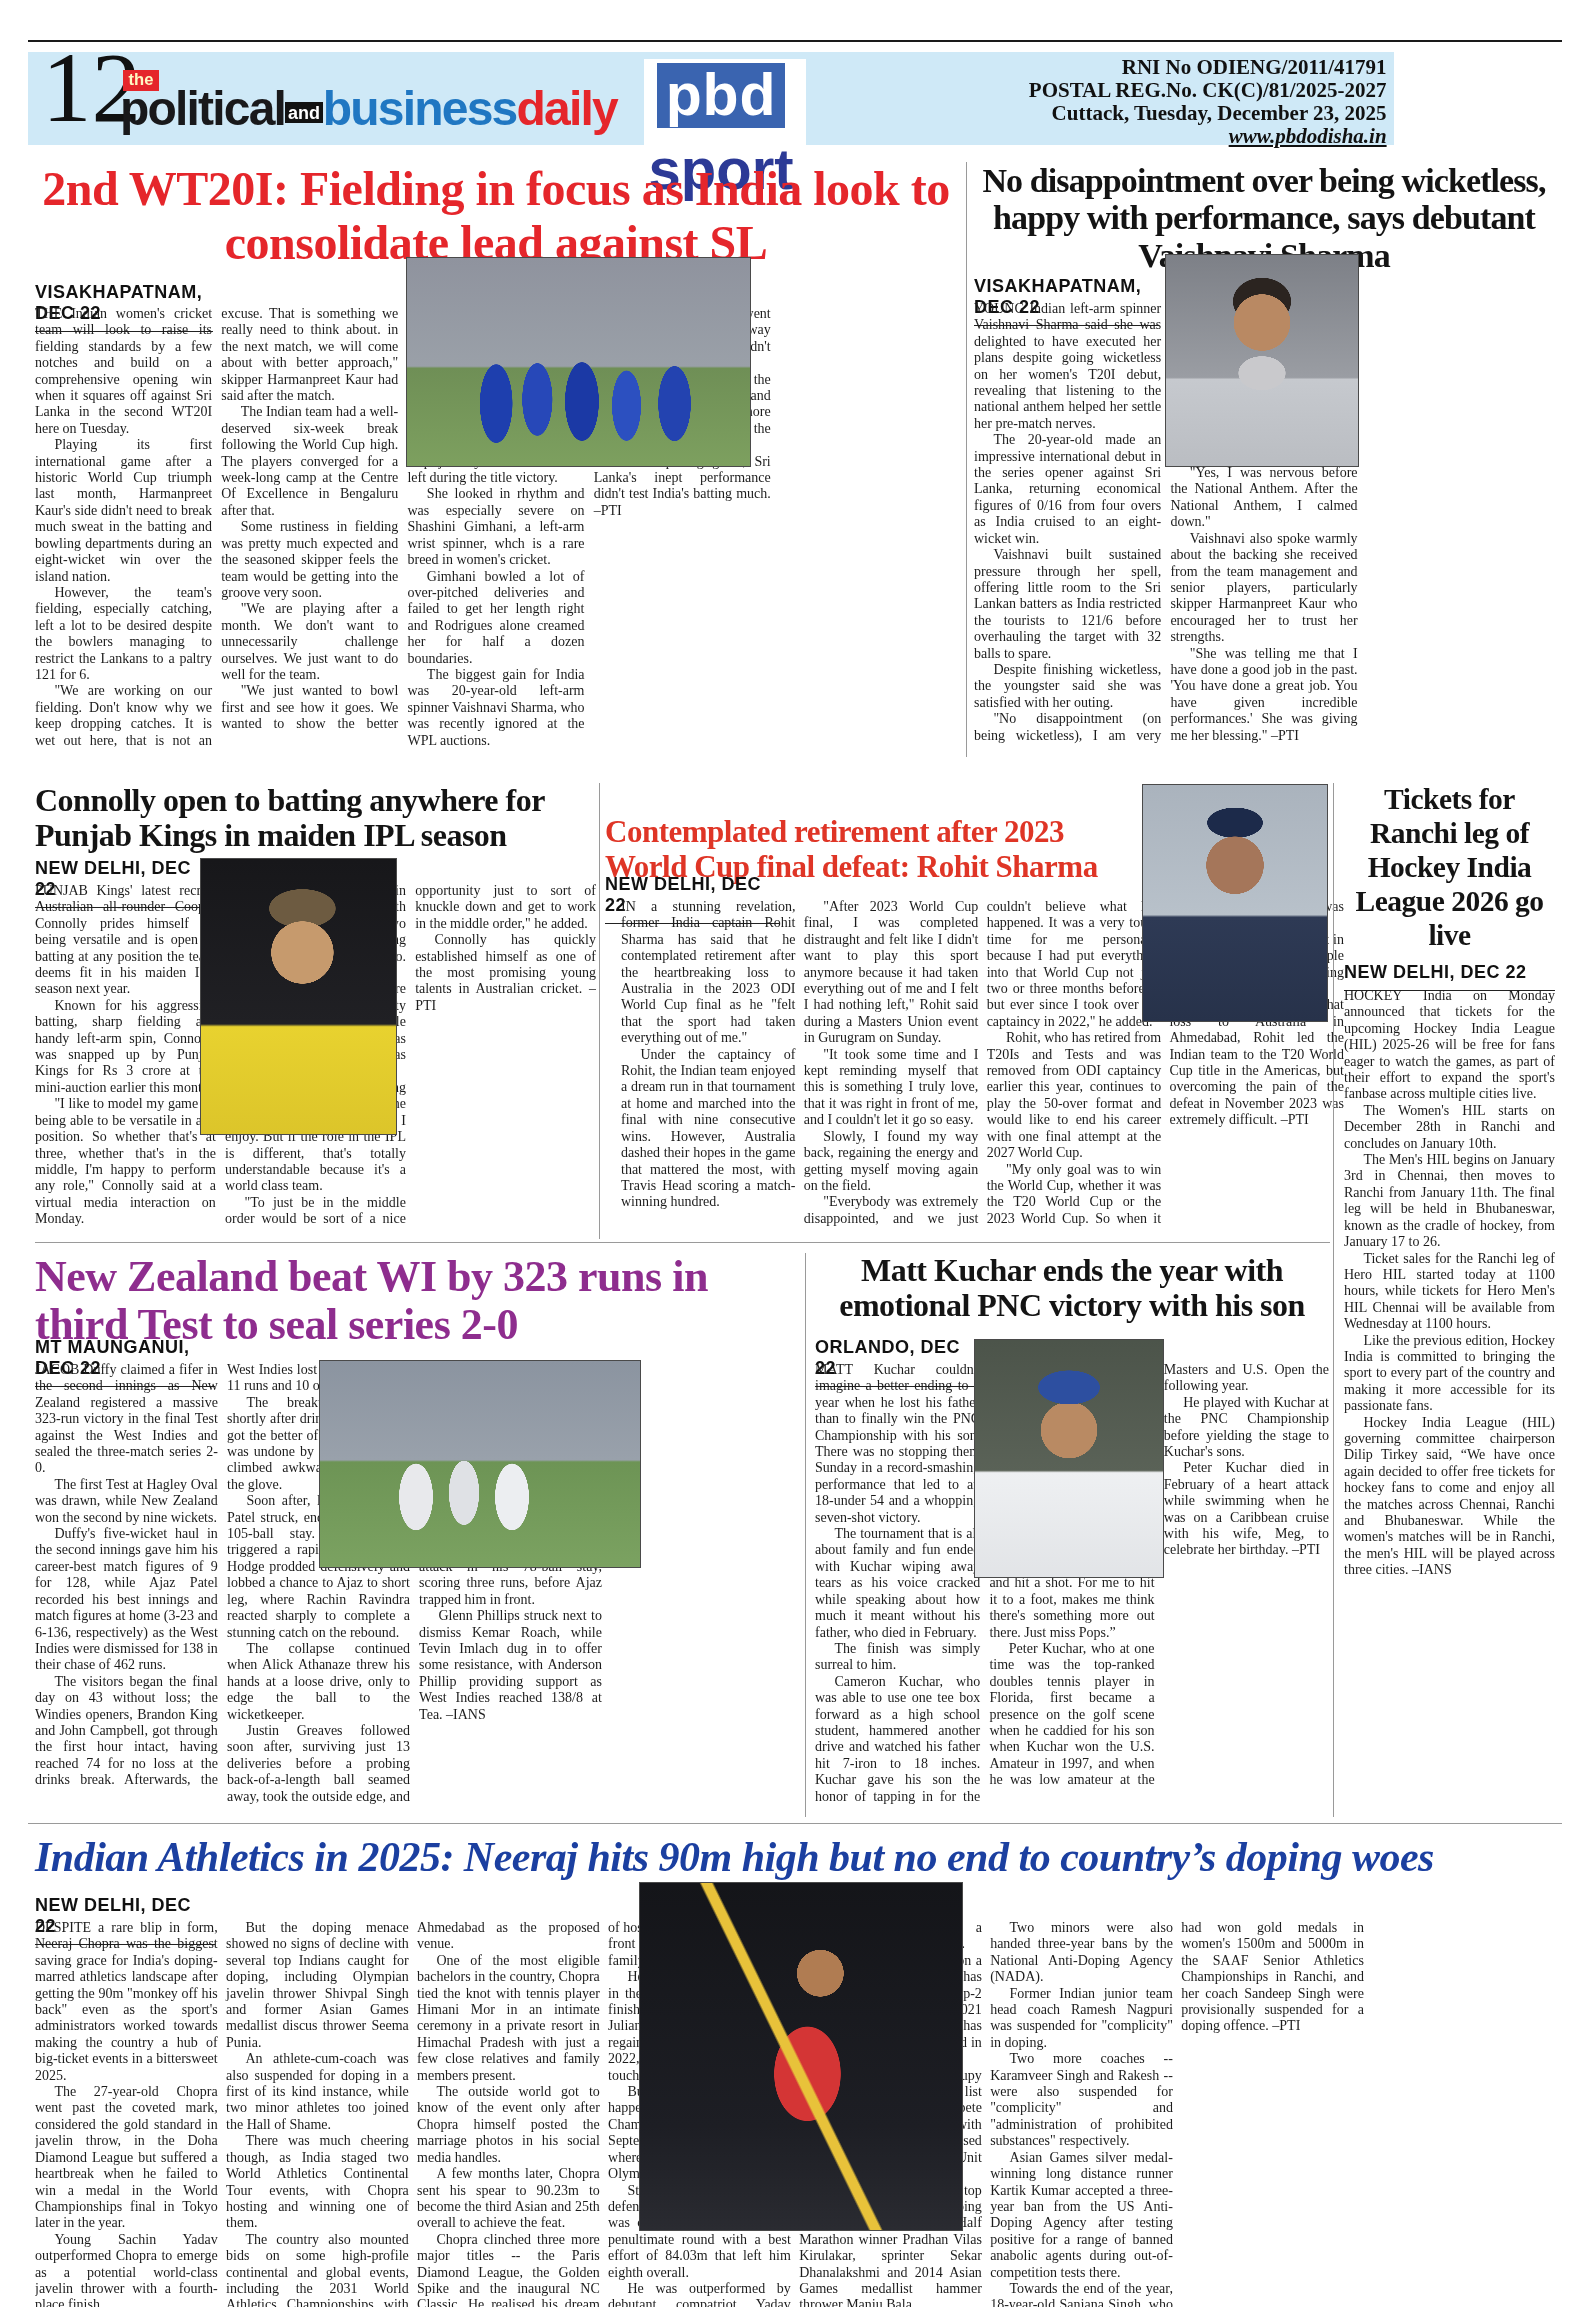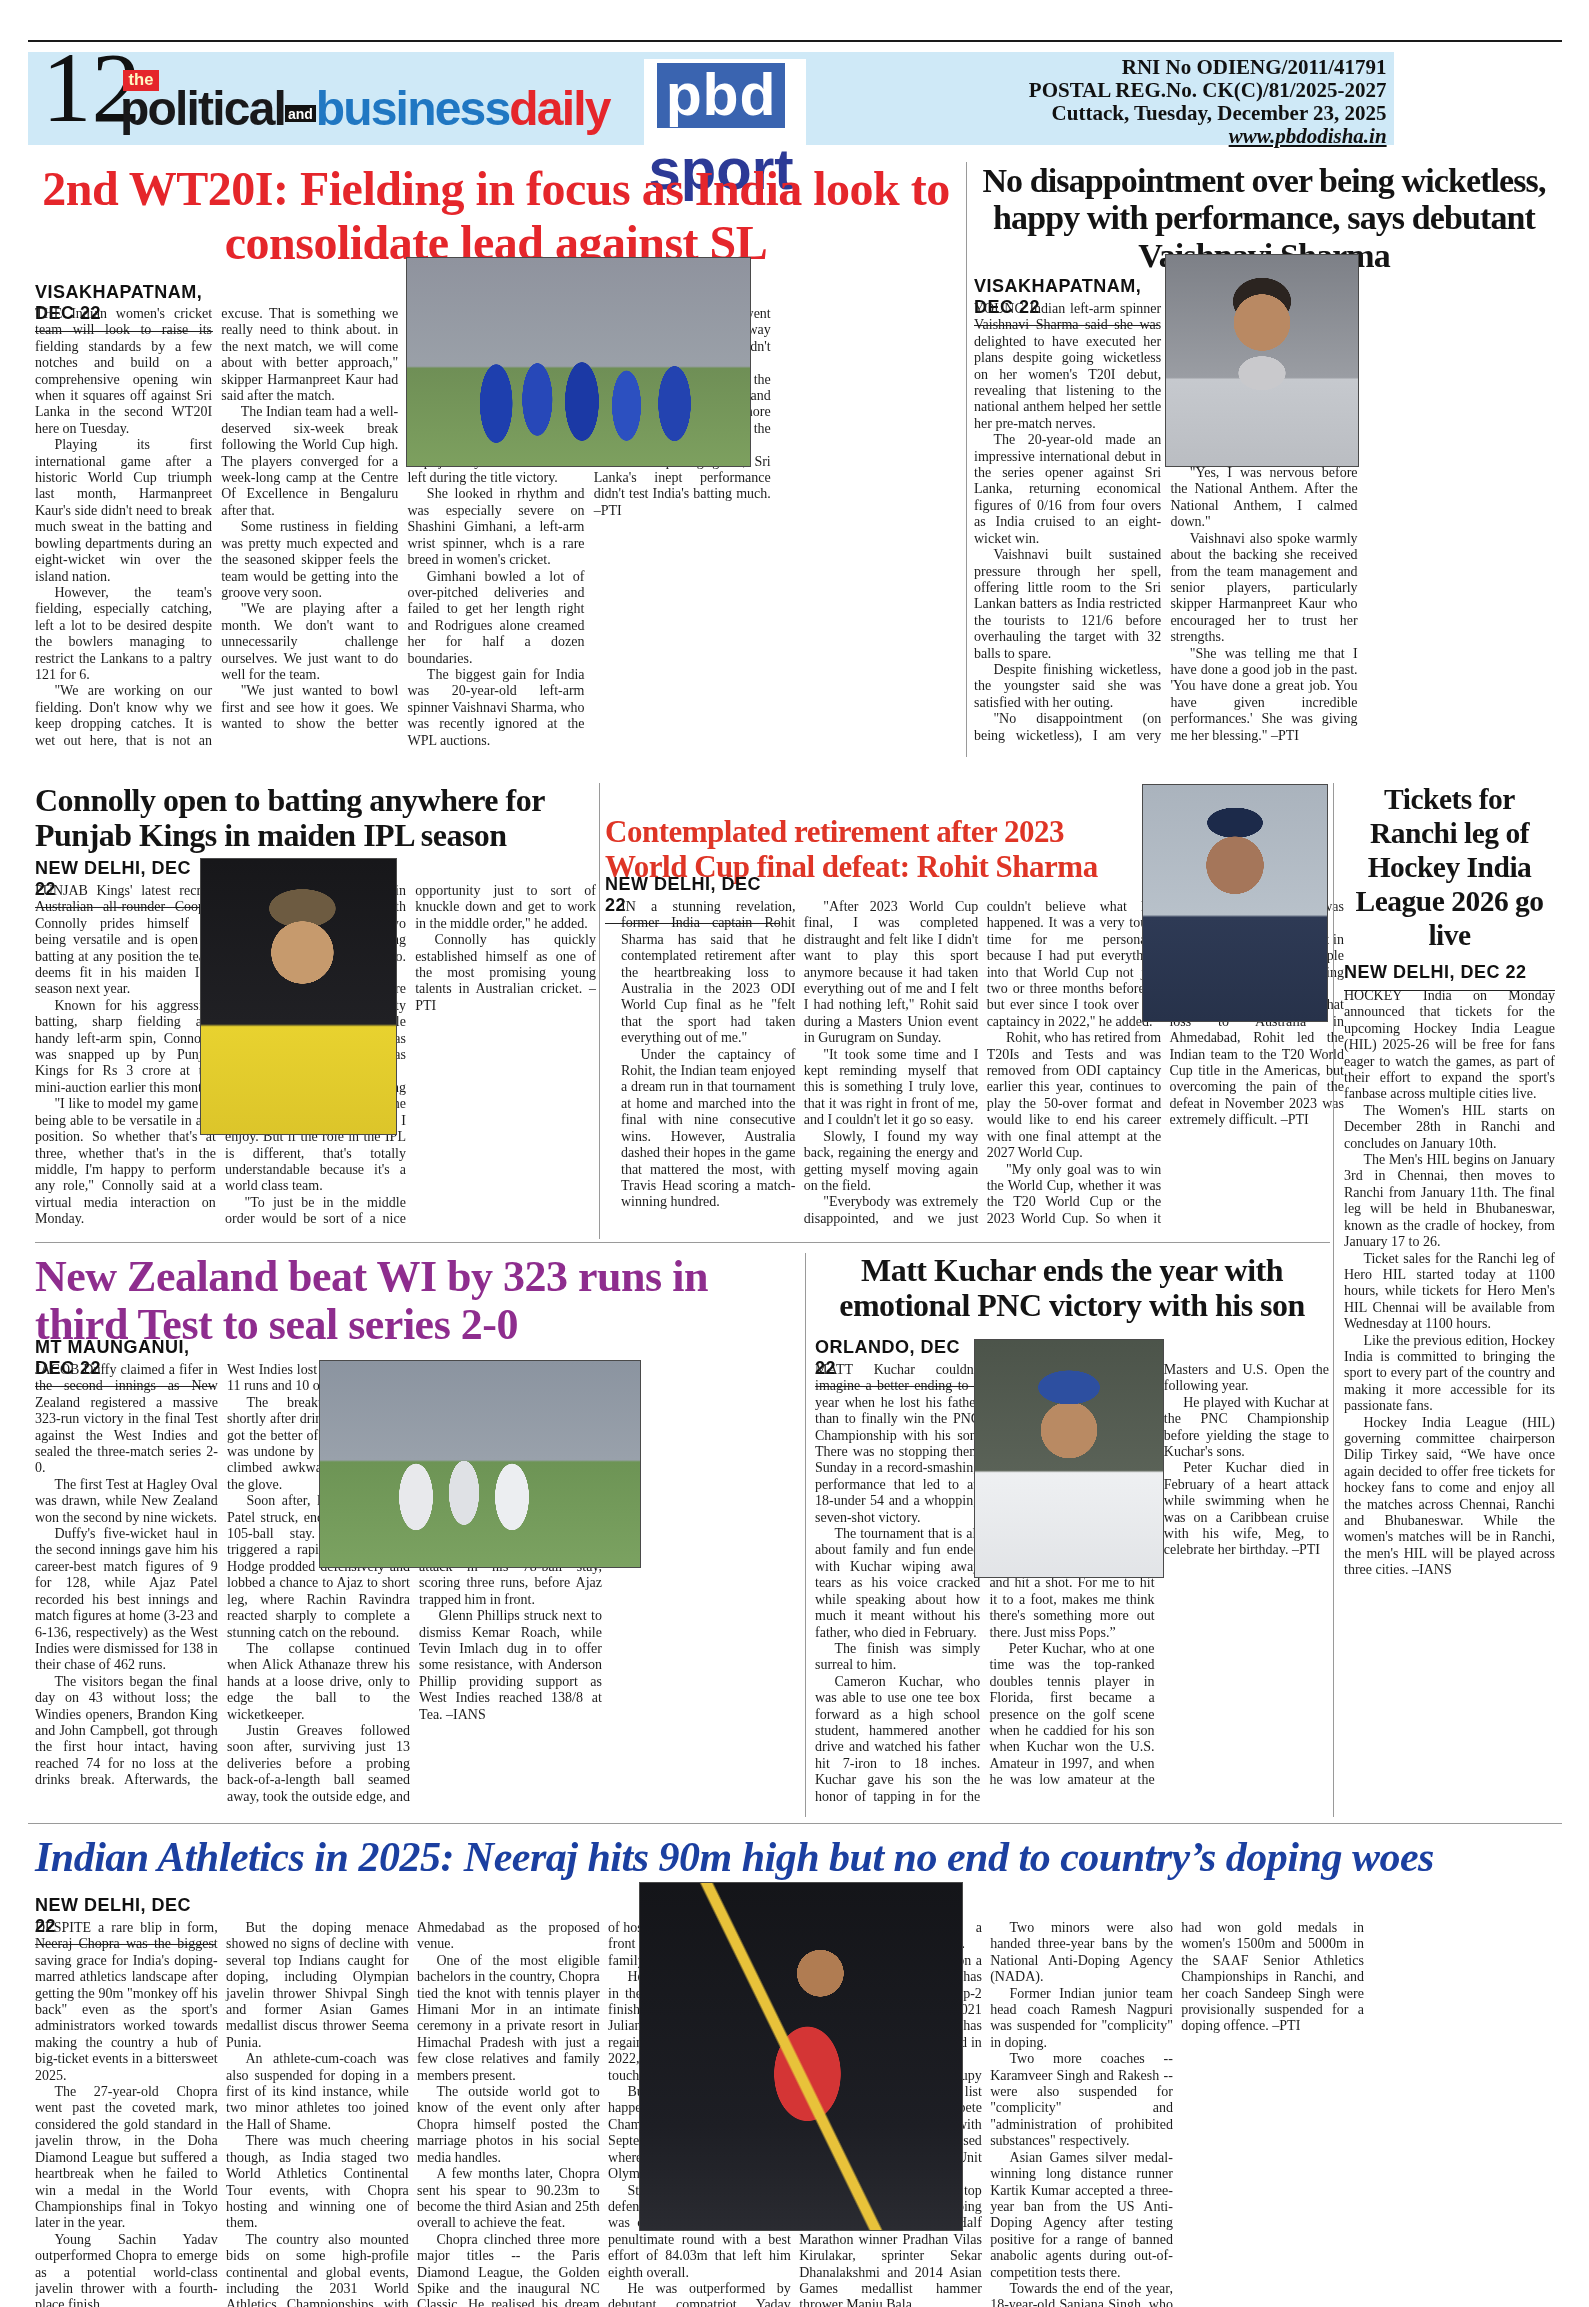--- a/index.html
+++ b/index.html
@@ -77,21 +77,21 @@
 
 <div class="rule-h" style="left:28px;top:40px;width:1534px;height:2.3px;"></div>
 
 <div class="abs" style="left:28px;top:52px;width:1366px;height:93px;background:#cfe9f7;">
 
   <div class="abs" style="left:14px;top:-14px;font-size:99px;line-height:1;font-family:'Liberation Serif',serif;color:#111;">12</div>
 
   <div class="abs" style="left:95px;top:17.5px;background:#e5262b;color:#fef9c3;font-family:'Liberation Sans',sans-serif;font-weight:700;font-size:16.6px;padding:0.9px 5.5px;">the</div>
 
   <div class="abs" style="left:92px;top:33px;white-space:nowrap;font-family:'Liberation Sans',sans-serif;font-weight:700;font-size:48px;letter-spacing:-1.8px;line-height:1;">
-    <span style="color:#19191b;">political</span><span style="background:#121212;color:#fff;font-size:14px;letter-spacing:0;padding:0.9px 2.8px;vertical-align:6.5px;">and</span><span style="color:#2077c2;">business</span><span style="color:#e5262b;">daily</span>
+    <span style="color:#19191b;">political</span><span style="background:#121212;color:#fff;font-size:18px;letter-spacing:0;padding:0.9px 2.8px;vertical-align:6.5px;">and</span><span style="color:#2077c2;">business</span><span style="color:#e5262b;">daily</span>
   </div>
 
   <div class="abs" style="left:616px;top:6.5px;background:#ffffff;padding:4.6px 12px 4.6px 4.6px;display:flex;align-items:center;gap:12px;flex-direction:column;">
     <span style="display:inline-block;background:#3a64b0;color:#fff;font-family:'Liberation Sans',sans-serif;font-weight:700;font-size:59px;line-height:1;padding:2.8px 8.3px;letter-spacing:0.9px;">pbd</span>
     <span style="color:#2c3a96;font-family:'Liberation Sans',sans-serif;font-weight:700;font-size:58px;line-height:1;">sport</span>
   </div>
 
   <div class="abs" style="right:7.4px;top:3.7px;text-align:right;font-weight:700;font-size:21px;line-height:23px;color:#111;">
     <div>RNI No ODIENG/2011/41791</div>
     <div>POSTAL REG.No. CK(C)/81/2025-2027</div>

